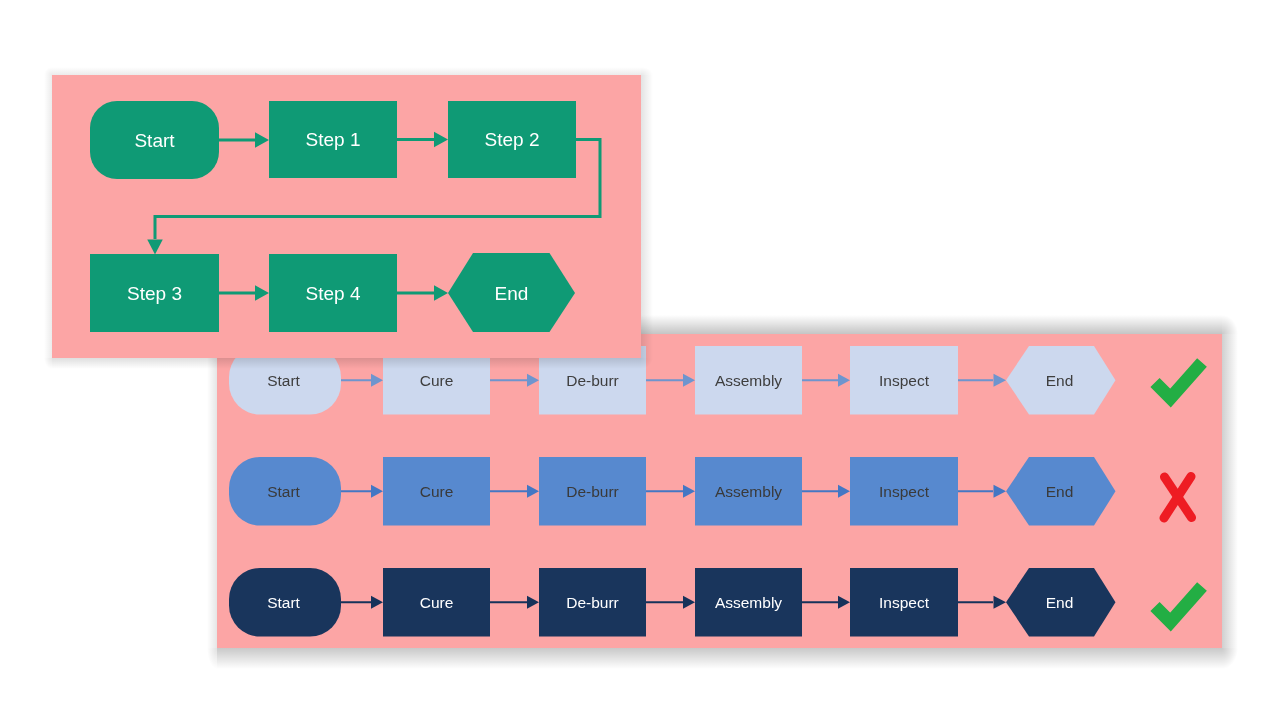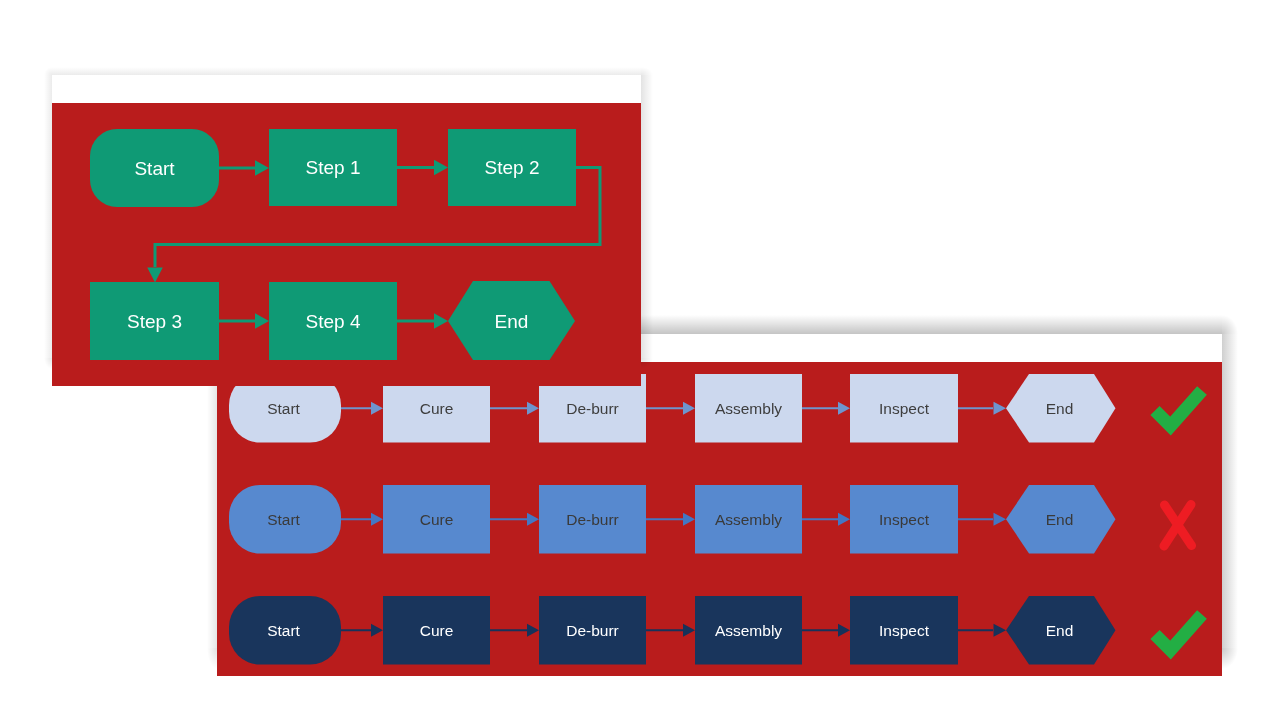--- a/index.html
+++ b/index.html
@@ -1,17 +1,17 @@
 <!DOCTYPE html>
 <html><head>
 <meta charset="utf-8">
 <style>
   html,body{margin:0;padding:0;background:#ffffff;width:1280px;height:720px;overflow:hidden;}
   body{font-family:"Liberation Sans", sans-serif;}
-  .panel{position:absolute;background:#b91c1c;margin-top:28px;}
+  .panel{position:absolute;background:#fca5a5;}
   #p2{left:217px;top:334px;width:1005px;height:314px;z-index:1;}
   .sh{position:absolute;}
   .z2{z-index:2;}
   #p1{left:52px;top:75px;width:589px;height:283px;z-index:3;}
 </style>
 </head>
 <body>
 
 <div class="sh" style="left:217px;top:315px;width:1005px;height:19px;background:linear-gradient(to bottom,rgba(0,0,0,0),rgba(0,0,0,0.23));"></div>
 <div class="sh" style="left:217px;top:648px;width:1005px;height:21px;background:linear-gradient(to bottom,rgba(0,0,0,0.215),rgba(0,0,0,0));"></div>

